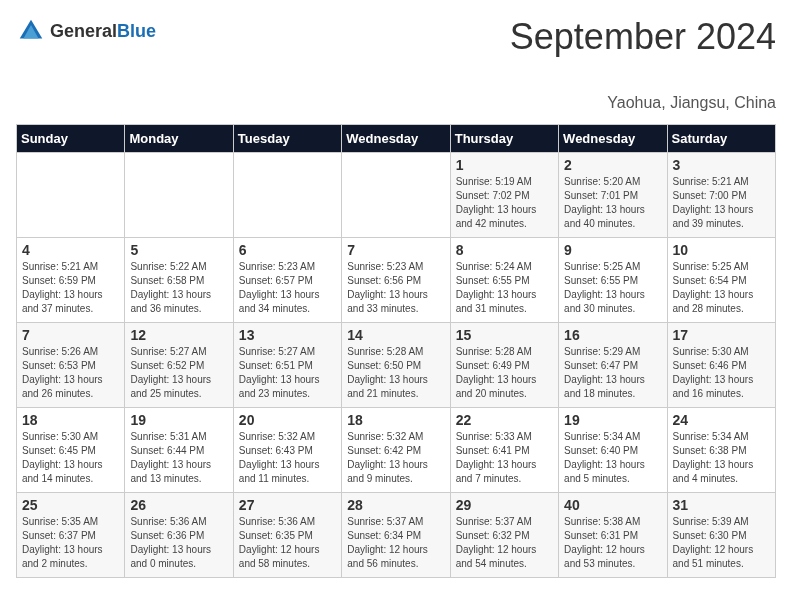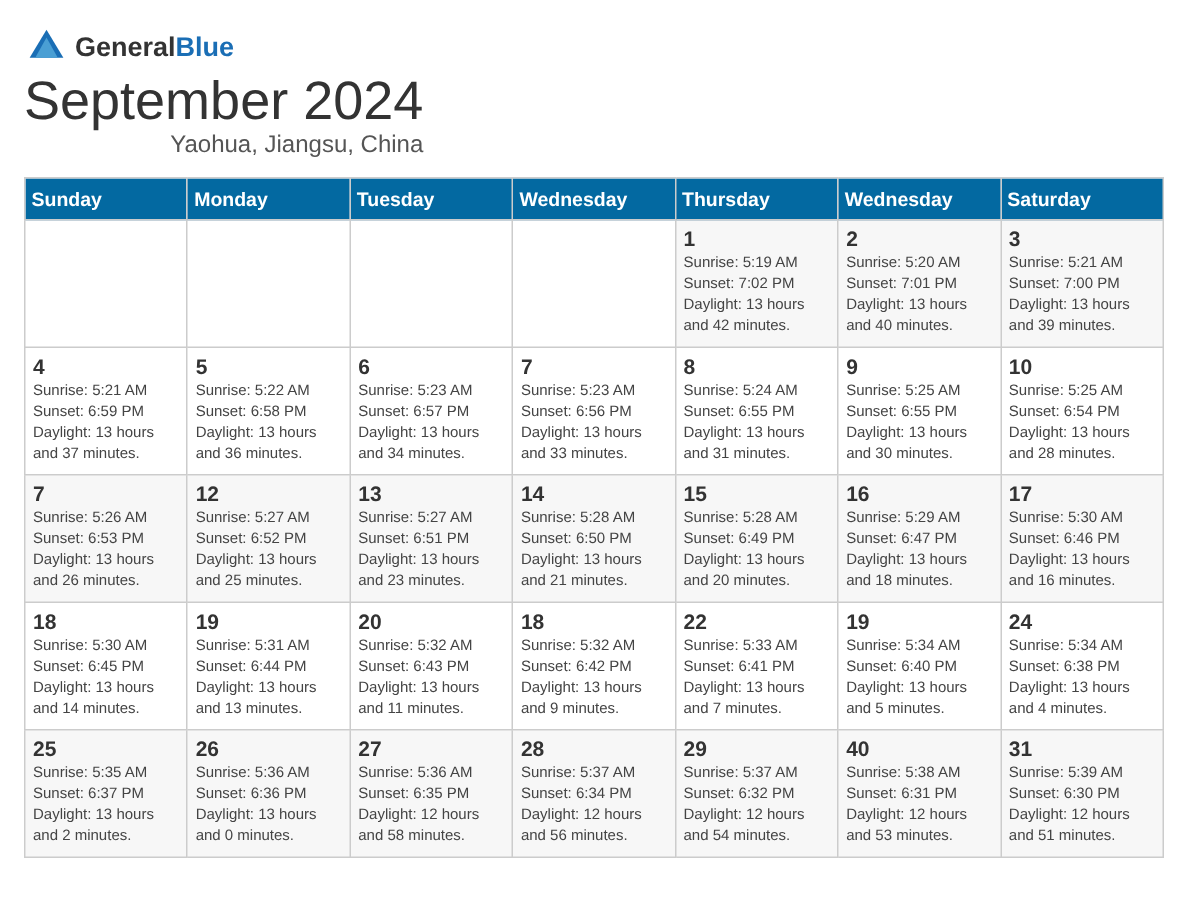--- a/index.html
+++ b/index.html
@@ -8,21 +8,20 @@
       background: #fff;
       width: 792px;
       min-height: 612px;
       padding: 16px;
     }
     .header {
       display: flex;
       justify-content: space-between;
       align-items: flex-start;
       margin-bottom: 12px;
-      flex-direction: column;
     }
     .logo {
       display: flex;
       align-items: center;
       gap: 4px;
     }
     .logo-text-general {
       font-size: 18px;
       font-weight: bold;
       color: #333;
@@ -40,28 +39,29 @@
       text-align: right;
     }
     .main-title {
       font-size: 36px;
       font-weight: normal;
       color: #333;
     }
     .subtitle {
       font-size: 16px;
       color: #555;
+      margin-top: 36px;
     }
     table {
       width: 100%;
       border-collapse: collapse;
       table-layout: fixed;
     }
     thead th {
-      background-color: #0369a1;
+      background-color: #0f172a;
       color: #fff;
       padding: 6px 4px;
       font-size: 13px;
       font-weight: bold;
       text-align: left;
       border: 1px solid #ccc;
     }
     tbody td {
       border: 1px solid #ccc;
       vertical-align: top;

